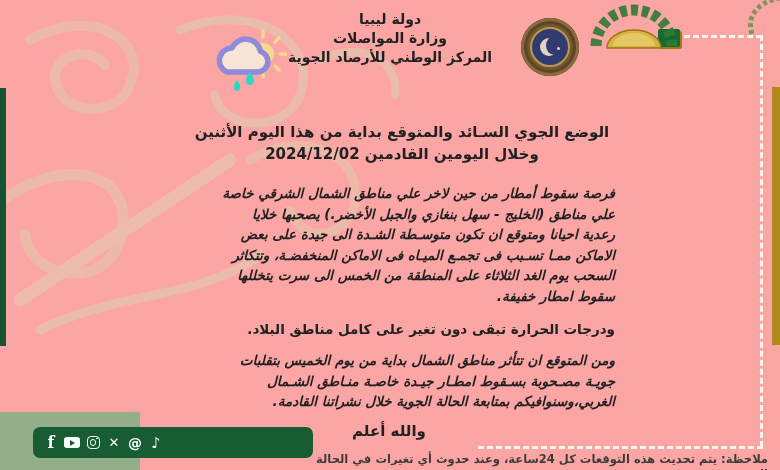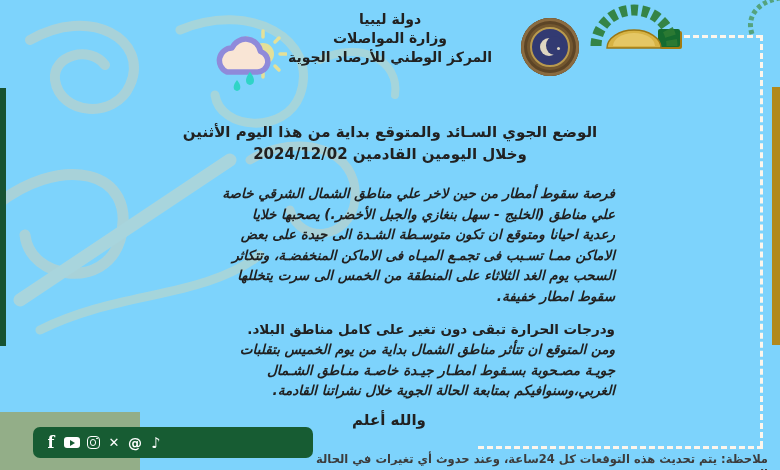--- a/index.html
+++ b/index.html
@@ -1,19 +1,19 @@
 <!DOCTYPE html>
 <html lang="ar"><head>
 <meta charset="utf-8">
 <style>
   * { margin:0; padding:0; box-sizing:border-box; }
   html,body { background:#555; }
   .poster {
     position:relative; width:780px; height:470px; margin:0 auto;
-    background:#7dd3fc; overflow:hidden;
+    background:#fca5a5; overflow:hidden;
     font-family:"DejaVu Sans","Liberation Sans",sans-serif;
     color:#212121;
   }
   .watermark { position:absolute; left:0; top:0; opacity:.45; pointer-events:none; }
   .corner-scribble { position:absolute; right:-6px; top:-8px; opacity:.65; pointer-events:none; }
 
   
   .bar-left  { position:absolute; left:0;  top:88px; width:6px;  height:258px; background:#175231; }
   .bar-right { position:absolute; right:0; top:87px; width:8px;  height:258px; background:#b1891c; }
 
@@ -39,30 +39,30 @@
   .nmc-inner { width:40px; height:40px; border-radius:50%; background:#323a72;
     border:2px solid #b99a4e; position:relative; overflow:hidden; }
   .nmc-moon { position:absolute; left:8px; top:9px; width:18px; height:18px; border-radius:50%; background:#ded6c2; }
   .nmc-moon::after { content:""; position:absolute; left:6px; top:-2px; width:17px; height:19px;
     border-radius:50%; background:#323a72; }
   .nmc-star { position:absolute; right:8px; top:18px; width:3px; height:3px; background:#ded6c2; border-radius:50%; }
 
   .jam-logo { position:absolute; left:582px; top:0; }
 
   
-  .title-block { position:absolute; left:60px; top:121px; width:660px; text-align:center; font-weight:bold; }
+  .title-block { position:absolute; left:72px; top:121px; width:660px; text-align:center; font-weight:bold; }
   .title-l1 { direction:rtl; font-size:15px; line-height:22px; }
   .title-l2 { direction:ltr; font-size:15px; line-height:22px;text-align:center; }
 
   
   .body-col { position:absolute; left:163px; top:183px; width:452px; direction:rtl;
     text-align:right; font-weight:bold; font-size:13.5px; }
   .para { white-space:pre-line; line-height:20.6px;font-style:italic; }
   .p2 { margin-top:12px; line-height:20.6px; }
-  .p3 { }
+  .p3 { margin-top:11px; }
   .closing { margin-top:10px; text-align:center; font-size:15px; }
 
   
   .sage-block { position:absolute; left:0; top:412px; width:140px; height:58px; background:#93ae88; }
   .social-bar { position:absolute; left:33px; top:427px; width:280px; height:31px;
     background:#175c33; border-radius:7px; display:flex; align-items:center;
     padding:0 10px; gap:5px; color:#fff; direction:ltr; }
   .si { display:inline-flex; align-items:center; justify-content:center; width:16px; height:16px;
     font-weight:bold; font-size:15px; line-height:16px; color:#fff; }
   .si-fb { font-family:"DejaVu Serif","Liberation Serif",serif; font-size:16px; }

